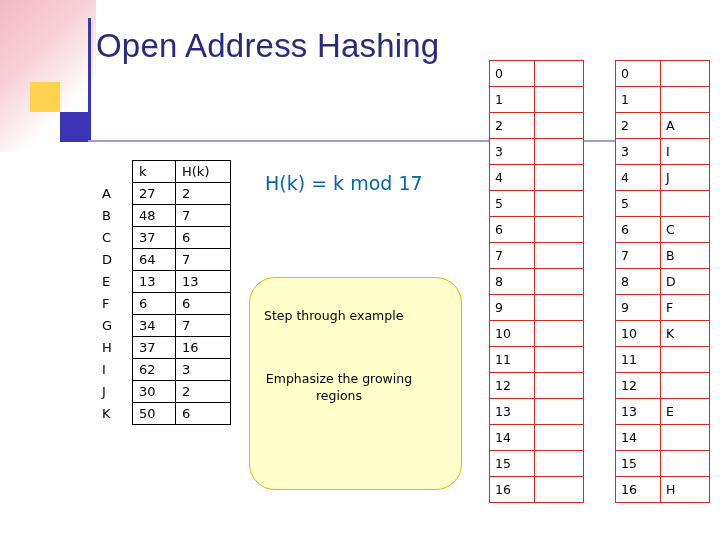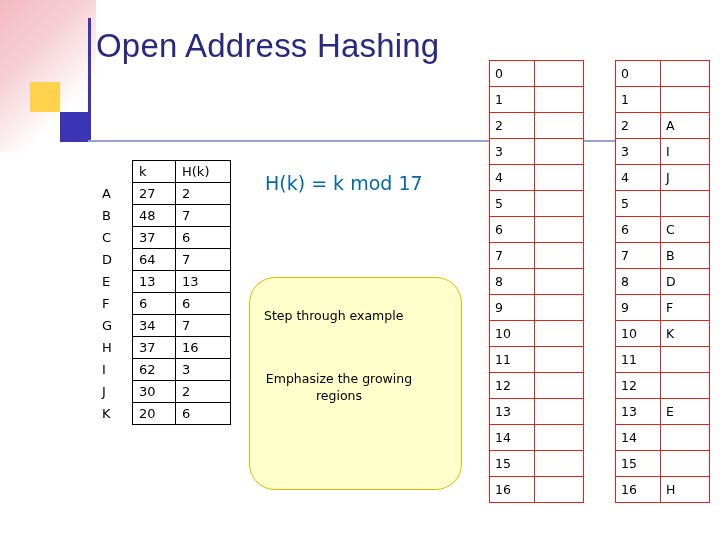--- a/index.html
+++ b/index.html
@@ -232,21 +232,21 @@
         <td class="col-k">62</td>
         <td class="col-h">3</td>
       </tr>
       <tr>
         <td class="col-label">J</td>
         <td class="col-k">30</td>
         <td class="col-h">2</td>
       </tr>
       <tr>
         <td class="col-label">K</td>
-        <td class="col-k">20</td>
+        <td class="col-k">50</td>
         <td class="col-h">6</td>
       </tr>
     </tbody>
 </table>
 
 <div class="formula">H(k) = k mod 17</div>
 
 <div class="note-box"></div>
 <div class="note-line note-line-1">Step through example</div>
 <div class="note-line note-line-2">Emphasize the growing regions</div>

